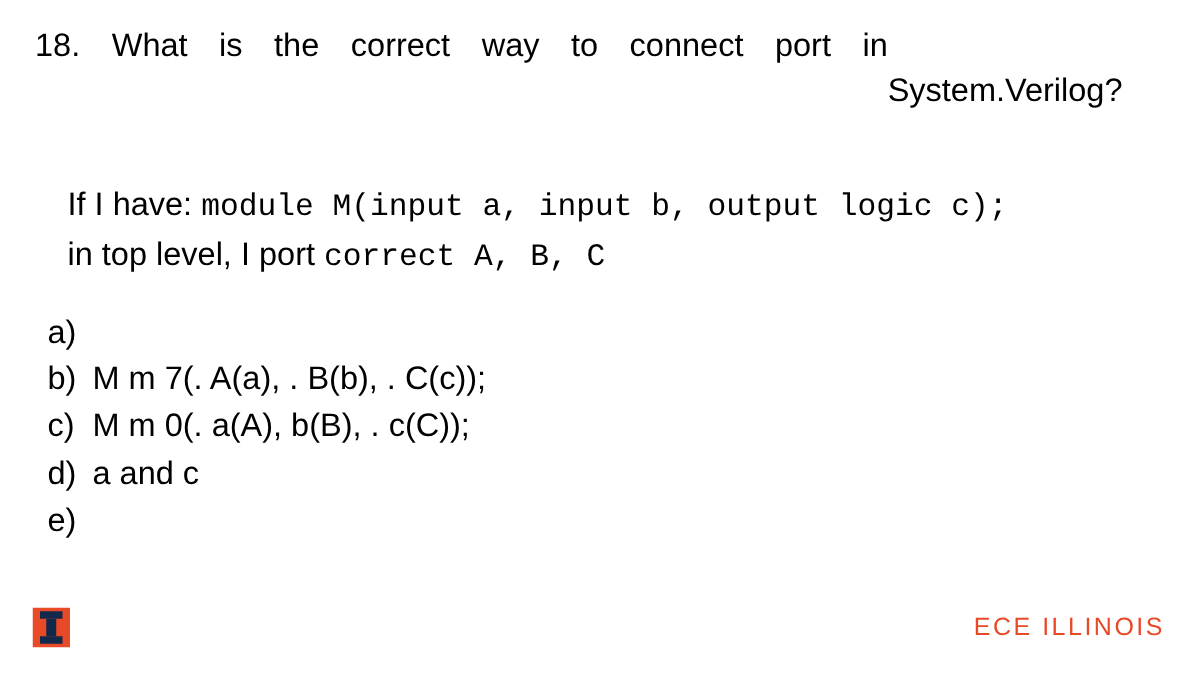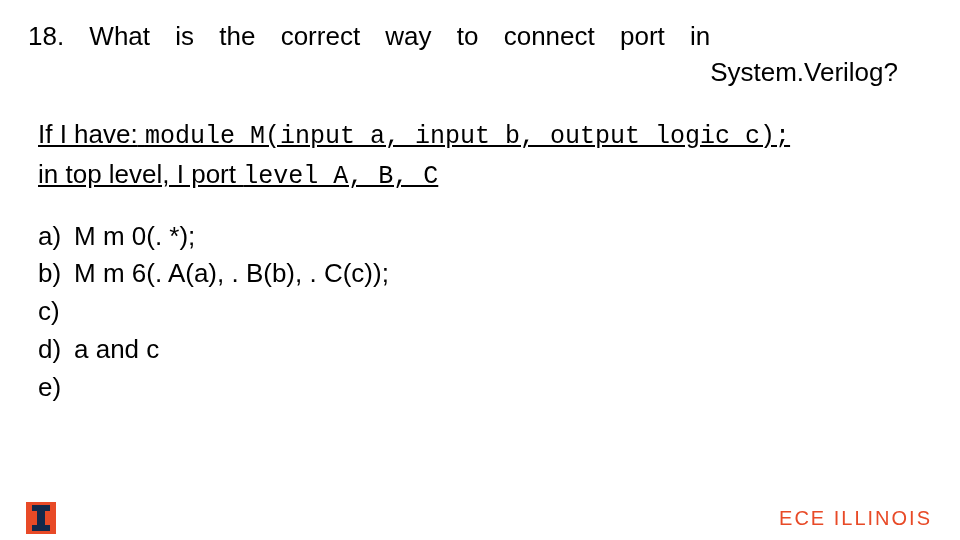--- a/index.html
+++ b/index.html
@@ -17,48 +17,47 @@
     position: relative;
     width: 960px;
     height: 540px;
   }
   .content {
     padding: 18px 28px 0 28px;
   }
   .question {
     font-size: 26px;
     line-height: 1.4;
-    margin-bottom: 24px;
+    margin-bottom: 53px;
     max-width: 870px;
   }
   .q-l1 { display: block; word-spacing: 18px; }
   .q-l2 { display: block; text-align: right; }
   .context {
     font-size: 26px;
     line-height: 1.5;
-    margin-left: 10px;
+    margin-left: 26px;
     margin-bottom: 22px;
-    text-decoration: underline;
   }
   .context .lead { font-weight: 400; }
   .mono {
     font-family: "Courier New", Courier, monospace;
     font-size: 25px;
   }
   .options {
     font-size: 26px;
     line-height: 1.45;
     margin-left: 10px;
   }
   .opt-row { display: flex; }
   .opt-label { width: 36px; flex: 0 0 36px; }
 
   .footer {
     position: absolute;
-    left: 0; right: 0; bottom: 0;
+    left: 0; right: 0; bottom: 16px;
     height: 56px;
     background: #fff;
   }
   .stripe-orange {
     position: absolute;
     left: 0; right: 0; bottom: 44px;
     height: 6px;
     background: #e84a27;
   }
   .stripe-blue {
@@ -93,35 +92,35 @@
       <span class="q-l1">18.  What  is  the  correct  way  to  connect  port  in</span>
       <span class="q-l2">System.Verilog?</span>
     </div>
 
     <div class="context">
       <div>
         <span class="lead">If I have:</span>
         <span class="mono"> module M(input a, input b, output logic c);</span>
       </div>
       <div>
-        <span>in top level, I port </span><span class="mono">level A, B, C</span>
+        <span>in top level, I port </span><span class="mono">correct A, B, C</span>
       </div>
     </div>
 
     <div class="options">
       <div class="opt-row">
         <span class="opt-label">a)</span>
-        <span>M m 0(. *);</span>
       </div>
       <div class="opt-row">
         <span class="opt-label">b)</span>
-        <span>M m 6(. A(a), . B(b), . C(c));</span>
+        <span>M m 7(. A(a), . B(b), . C(c));</span>
       </div>
       <div class="opt-row">
         <span class="opt-label">c)</span>
+        <span>M m 0(. a(A), b(B), . c(C));</span>
       </div>
       <div class="opt-row">
         <span class="opt-label">d)</span>
         <span>a and c</span>
       </div>
       <div class="opt-row">
         <span class="opt-label">e)</span>
       </div>
     </div>
 

